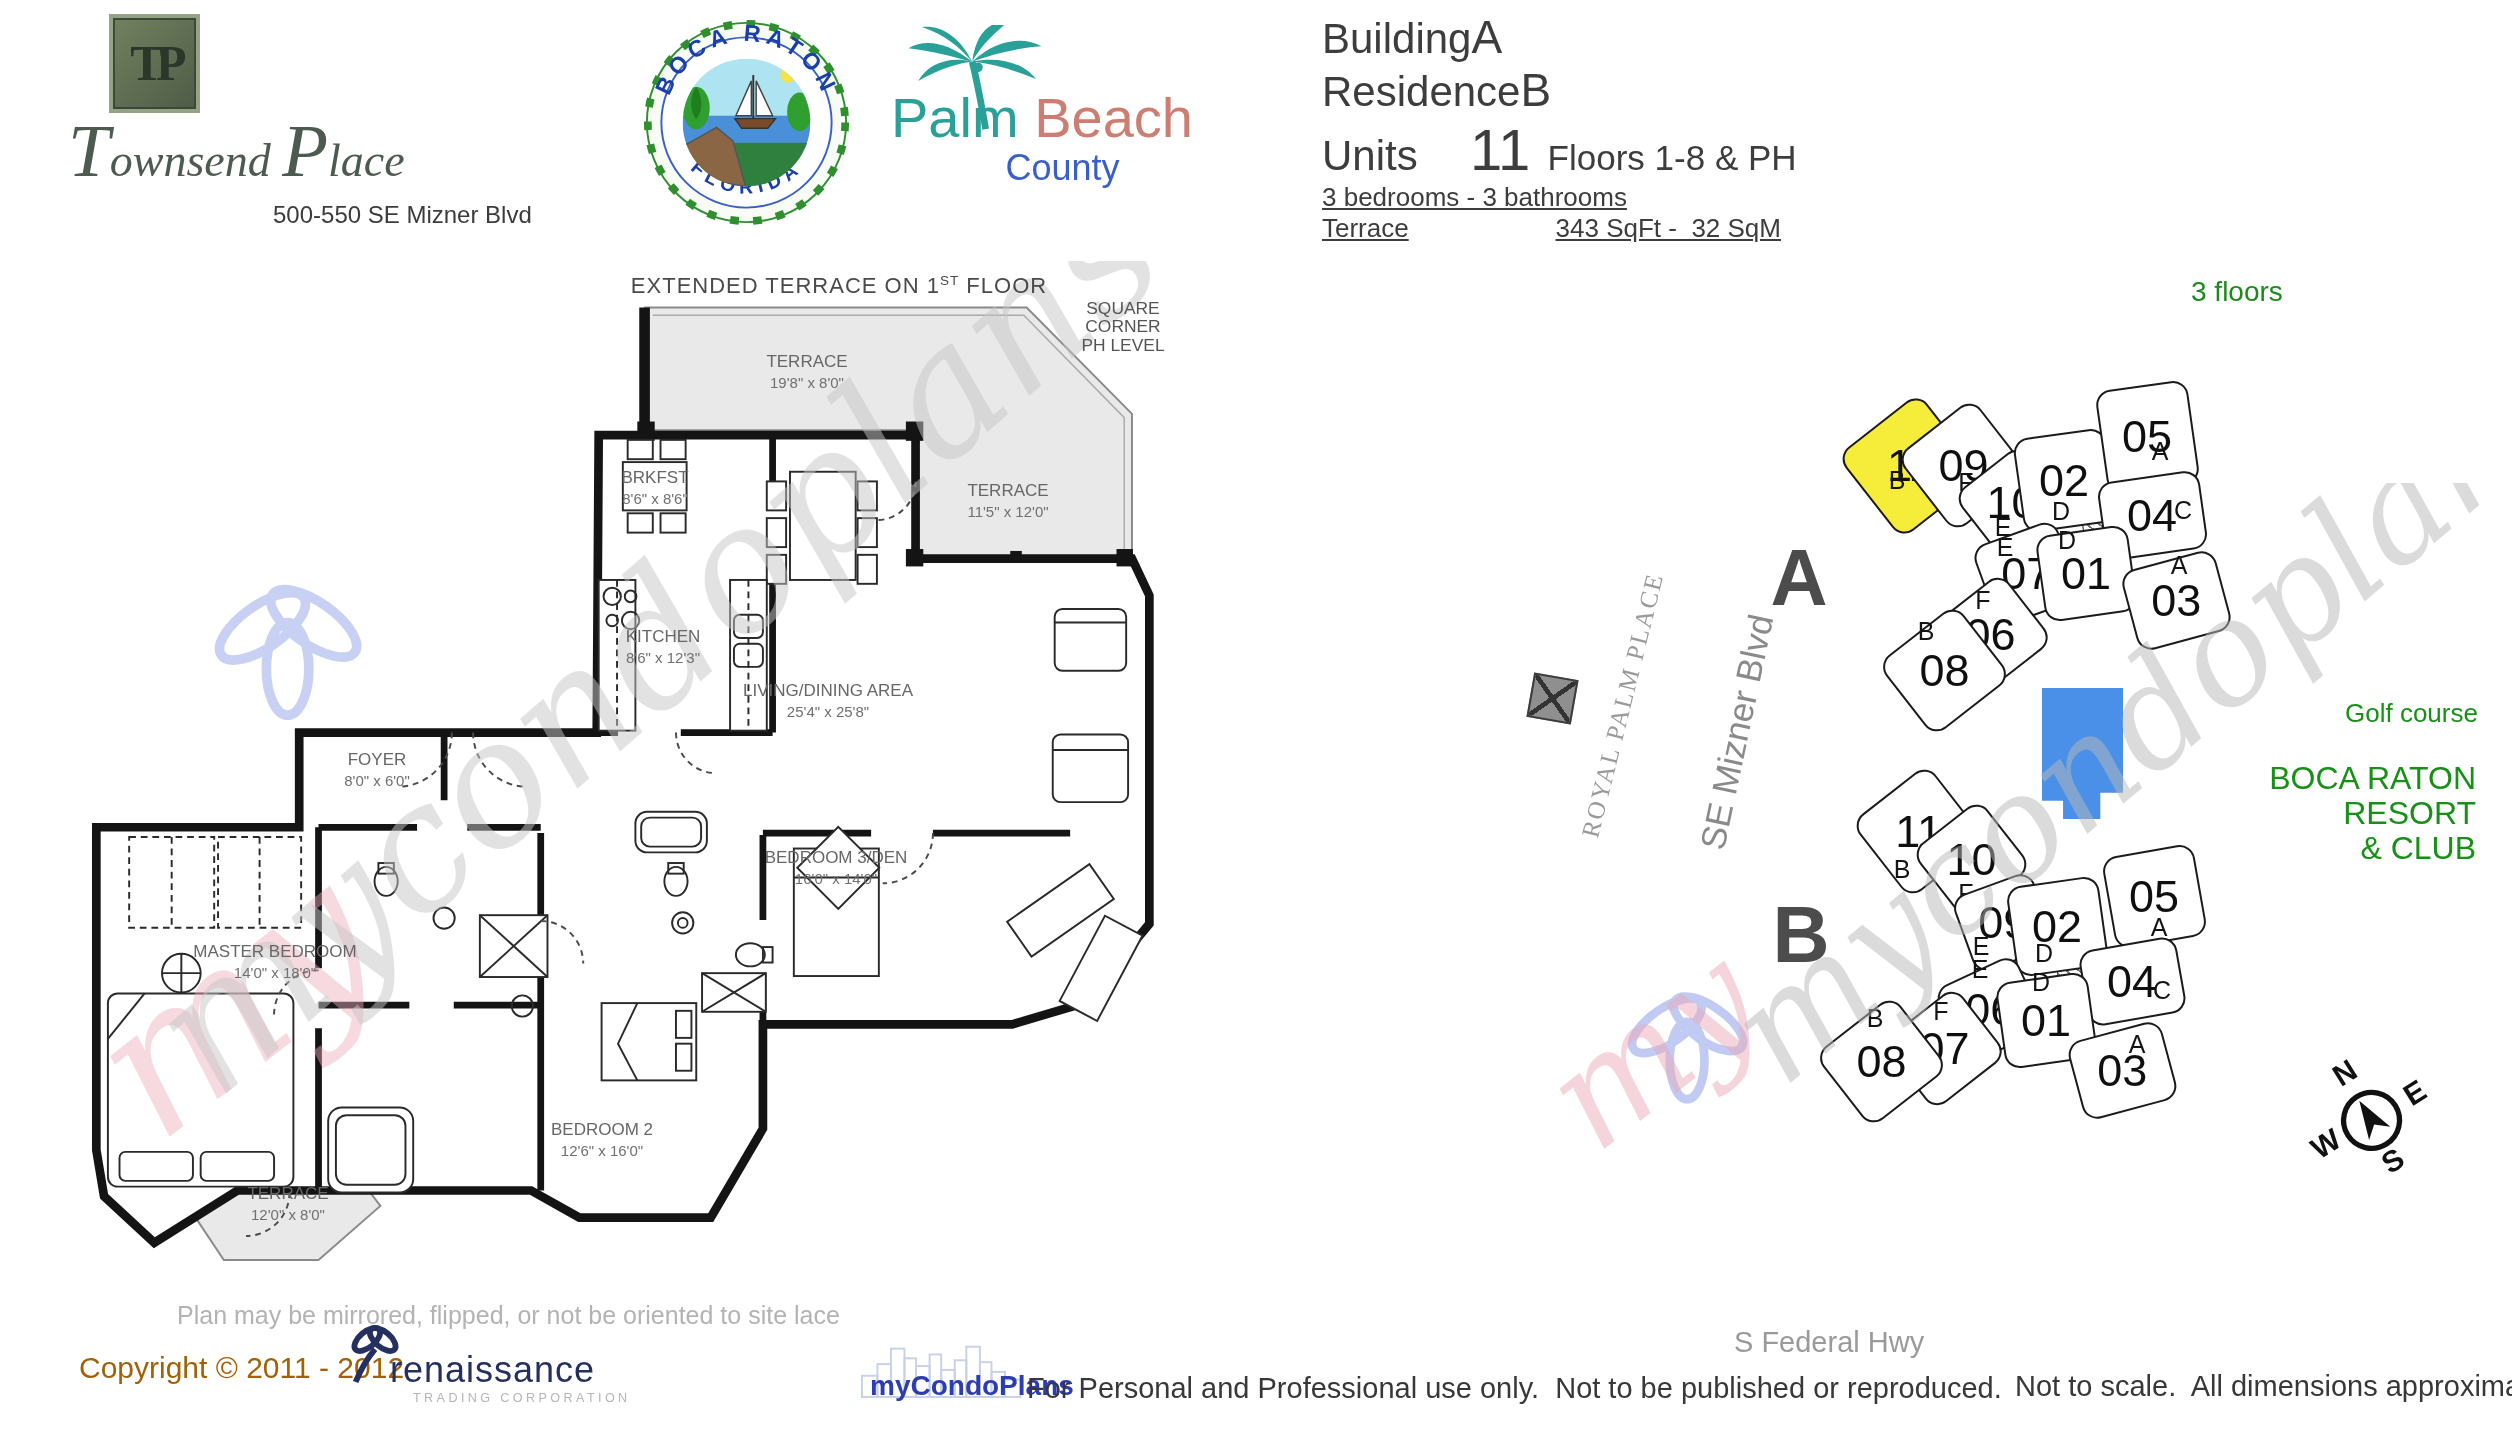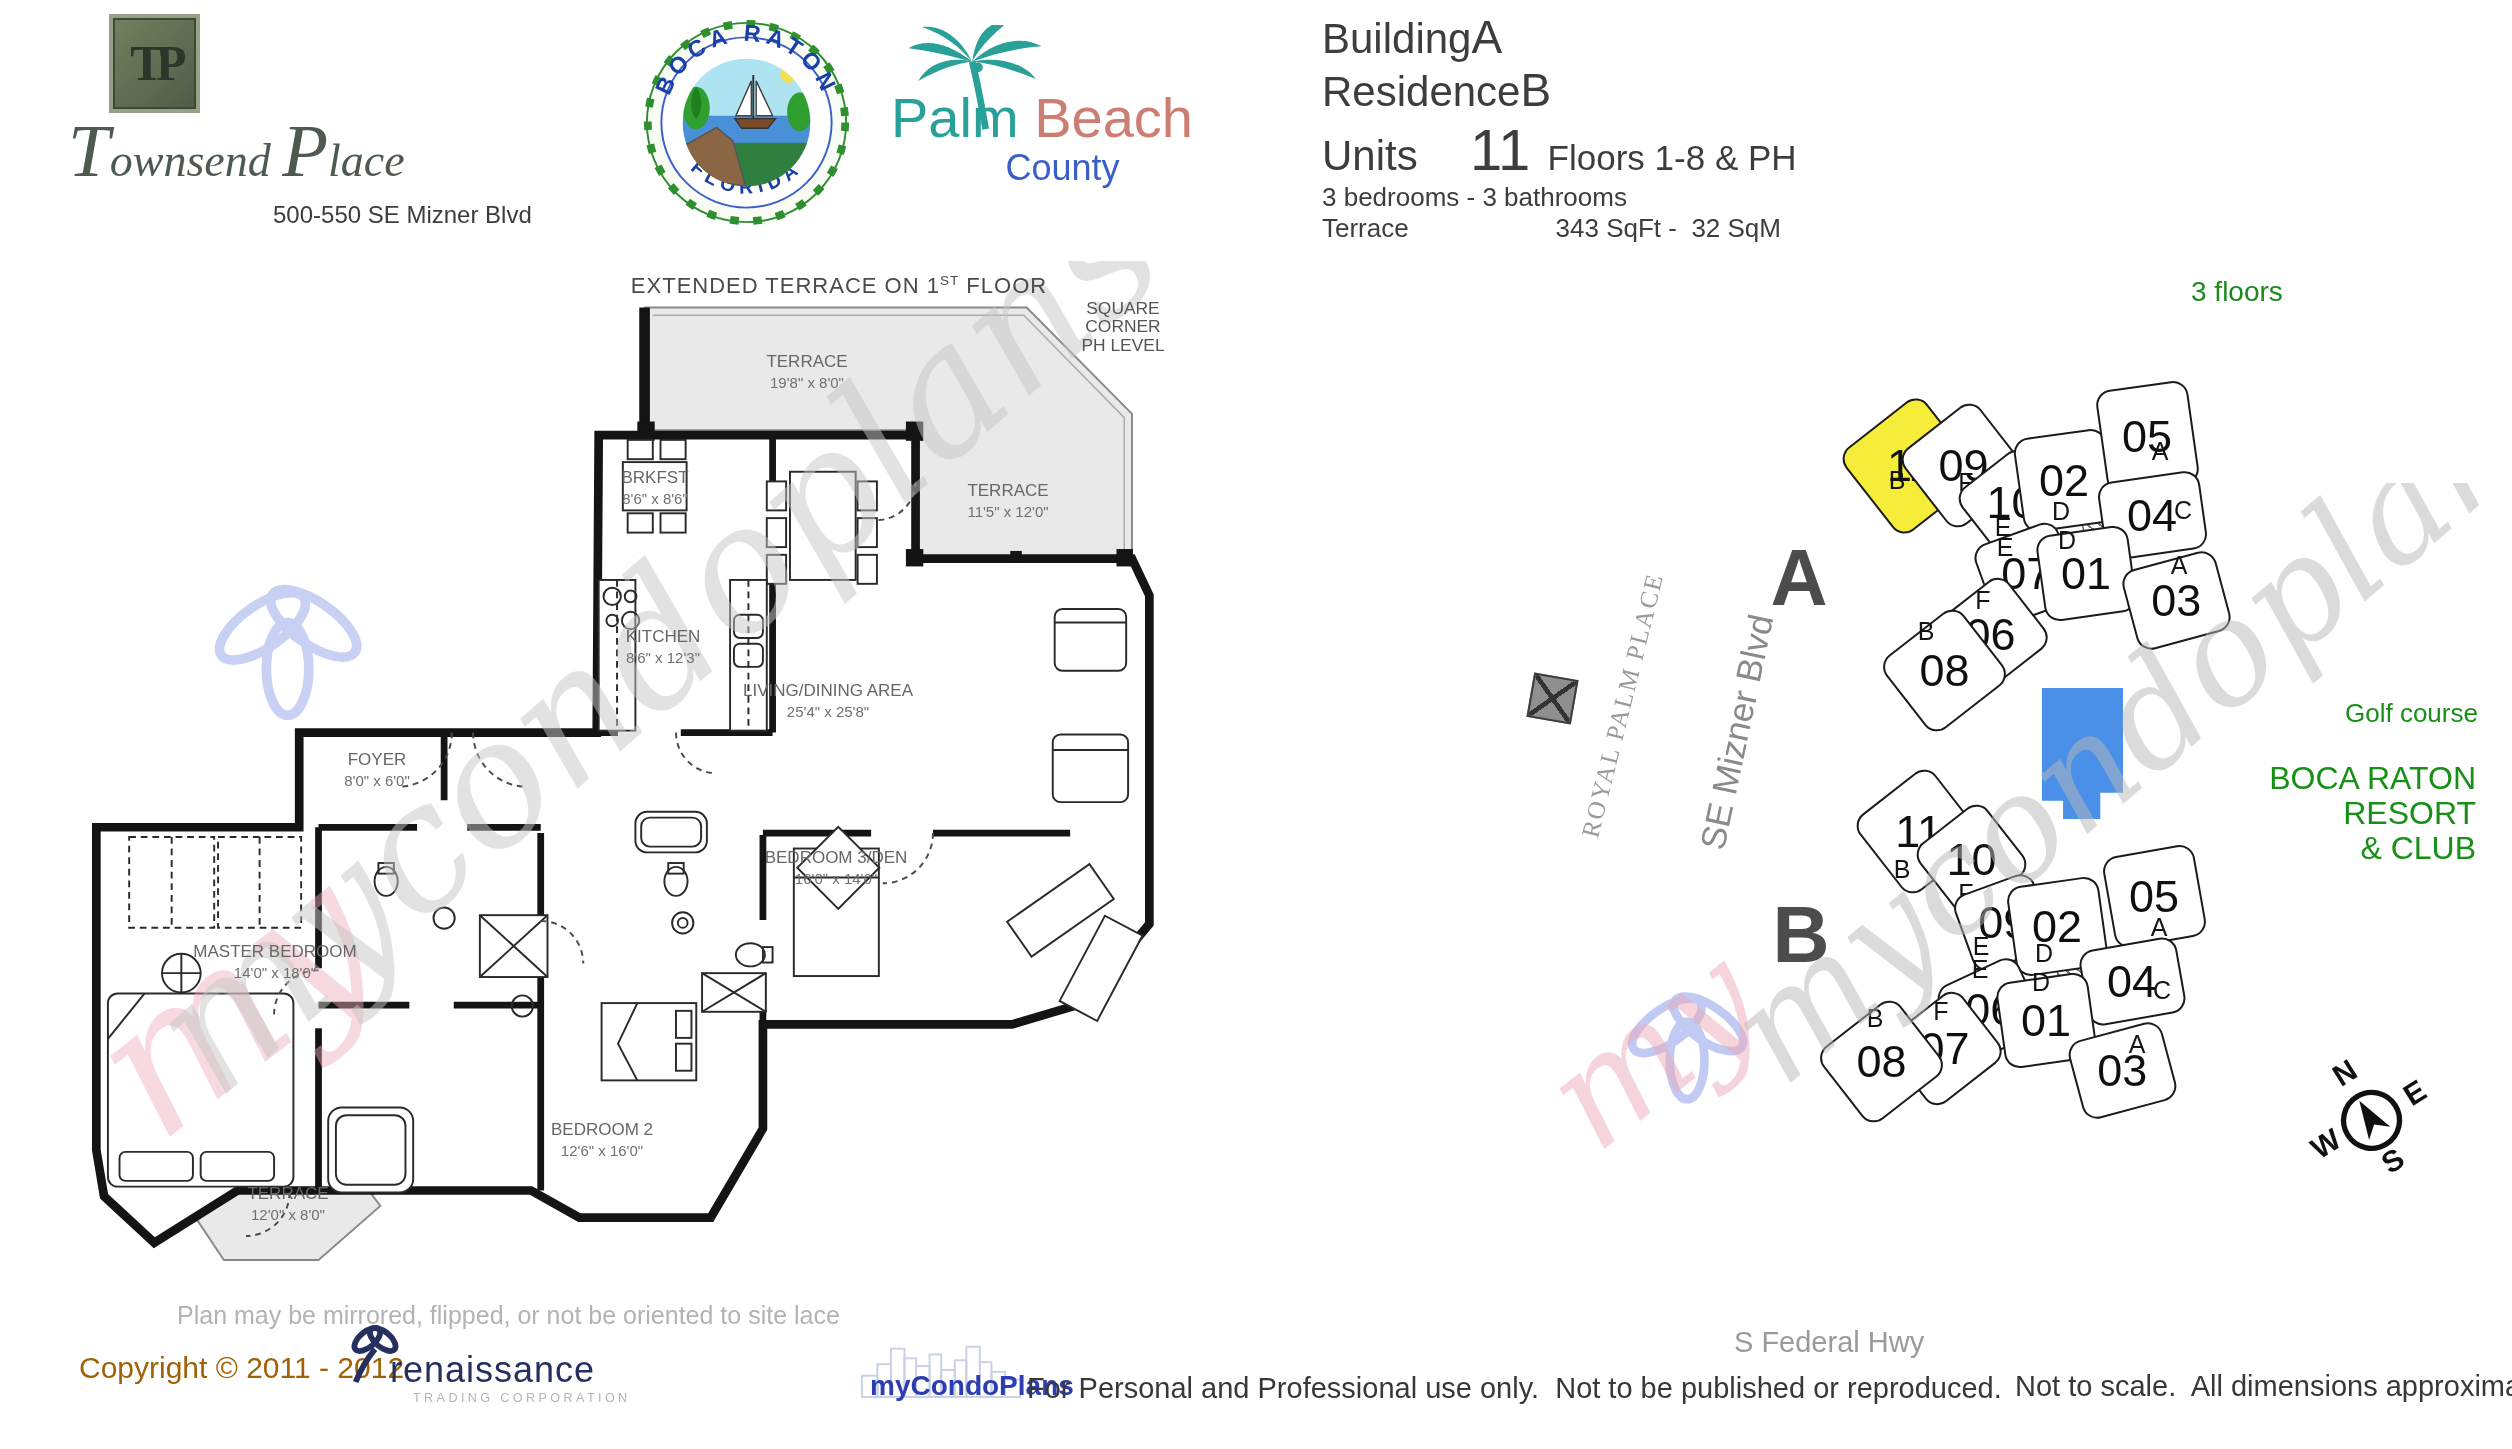--- a/index.html
+++ b/index.html
@@ -15,21 +15,21 @@
   .prop-name .cap{font-size:75px;}
   .prop-name .low{font-size:46px;}
   .address{left:273px;top:201px;font-size:24px;color:#3c3c3c;}
   
   .binfo{left:1322px;top:9.7px;color:#3d3d3d;}
   .binfo .row{display:flex;align-items:baseline;height:53px;}
   .binfo .lbl{font-size:42px;min-width:148px;display:inline-block;}
   .binfo .val{font-size:46px;}
   .binfo .units-val{font-size:58px;font-weight:500;}
   .binfo .floors{font-size:35px;margin-left:17.4px;}
-  .binfo .details{margin-top:13.5px;font-size:26px;line-height:31px;}
+  .binfo .details{margin-top:13.5px;font-size:26px;line-height:31px;text-decoration:underline;}
   .binfo .drow{display:flex;}
   .binfo .dlbl{min-width:126px;}
   .binfo .dval{min-width:333px;text-align:right;white-space:pre;}
   
   .pb-line1{left:891px;top:85px;font-size:56px;white-space:nowrap;}
   .pb-w1{color:#2aa198;}
   .pb-w2{color:#cd7e72;}
   .pb-line2{left:966px;top:147px;width:193px;text-align:center;font-size:36px;color:#3a5fc8;}
   
   .mizner{left:1955px;top:186px;width:208px;height:90px;border-radius:3.9px;

